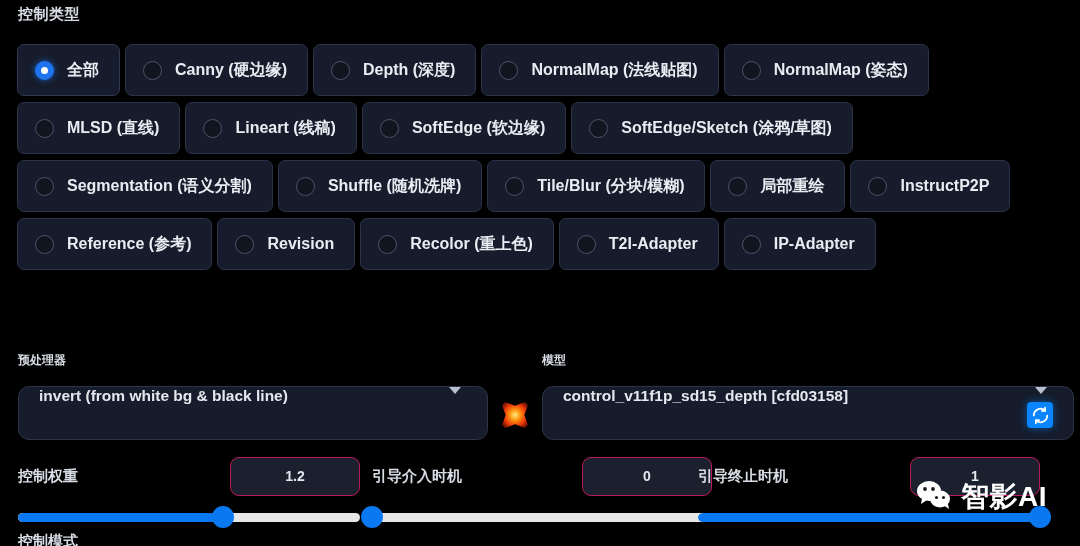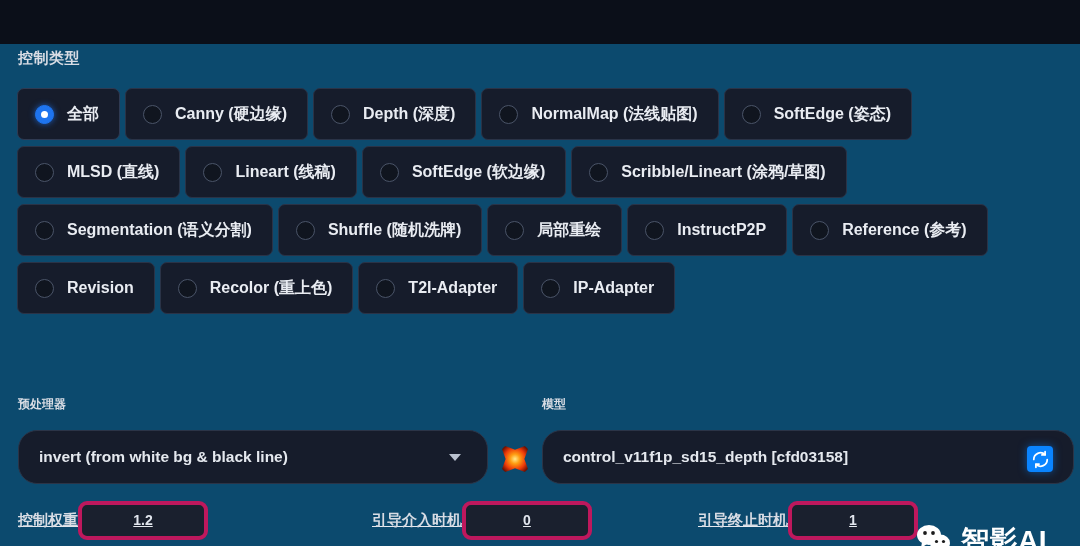--- a/index.html
+++ b/index.html
@@ -12,23 +12,22 @@
     height: 546px;
     overflow: hidden;
     font-family: "Liberation Sans", "DejaVu Sans", sans-serif;
     color: #e7eaf0;
     position: relative;
   }
 
   .panel {
     position: absolute;
     inset: 0;
-    background: #0c4a6e;
+    background: #000000;
     padding: 0;
-    margin-top: 44px;
   }
 
   
   .section-label {
     font-size: 15px;
     font-weight: 700;
     color: #d8dce4;
     letter-spacing: .5px;
   }
 
@@ -109,23 +108,23 @@
   }
   #preprocessor-label { left: 18px; top: 352px; }
   #model-label { left: 542px; top: 352px; }
 
   .dropdown {
     position: absolute;
     box-sizing: border-box;
     height: 54px;
     background: #161c2b;
     border: 1px solid #2b3447;
-    border-radius: 19px;
-    display: flex;
-    align-items: center;
+    border-radius: 11px;
+    display: flex;
+    align-items: flex-start;
     padding: 0 14px 0 20px;
     cursor: pointer;
   }
   #preprocessor-dropdown { left: 18px; top: 386px; width: 470px; }
   #model-dropdown { left: 542px; top: 386px; width: 532px; }
 
   .dropdown .value {
     flex: 1;
     font-size: 15.5px;
     font-weight: 700;
@@ -173,35 +172,34 @@
   
   .slider-block { position: absolute; }
   #weight-block  { left: 18px;  top: 458px; width: 342px; }
   #start-block   { left: 372px; top: 458px; width: 340px; }
   #end-block     { left: 698px; top: 458px; width: 342px; }
 
   .slider-head {
     height: 36px;
     display: flex;
     align-items: center;
-    justify-content: flex-start;
-    text-decoration: underline;
+    justify-content: space-between;
   }
   .slider-name {
     font-size: 15px;
     font-weight: 700;
     color: #d8dce4;
     white-space: nowrap;
   }
   .num-box {
     box-sizing: border-box;
     width: 130px;
     height: 39px;
     background: #1a202e;
-    border: 4px solid #be185d;
+    border: 1px solid #be185d;
     border-radius: 9px;
     display: flex;
     align-items: center;
     justify-content: center;
     font-size: 14px;
     font-weight: 700;
     color: #e2e6ee;
     cursor: text;
   }
 
@@ -281,45 +279,49 @@
       <div class="radio-card">
         <span class="radio-dot"></span>
         <span class="radio-label">Depth (深度)</span>
       </div>
       <div class="radio-card">
         <span class="radio-dot"></span>
         <span class="radio-label">NormalMap (法线贴图)</span>
       </div>
       <div class="radio-card">
         <span class="radio-dot"></span>
-        <span class="radio-label">SoftEdge (姿态)</span>
+        <span class="radio-label">NormalMap (姿态)</span>
       </div>
       <div class="radio-card">
         <span class="radio-dot"></span>
         <span class="radio-label">MLSD (直线)</span>
       </div>
       <div class="radio-card">
         <span class="radio-dot"></span>
         <span class="radio-label">Lineart (线稿)</span>
       </div>
       <div class="radio-card">
         <span class="radio-dot"></span>
         <span class="radio-label">SoftEdge (软边缘)</span>
       </div>
       <div class="radio-card">
         <span class="radio-dot"></span>
-        <span class="radio-label">Scribble/Lineart (涂鸦/草图)</span>
+        <span class="radio-label">SoftEdge/Sketch (涂鸦/草图)</span>
       </div>
       <div class="radio-card">
         <span class="radio-dot"></span>
         <span class="radio-label">Segmentation (语义分割)</span>
       </div>
       <div class="radio-card">
         <span class="radio-dot"></span>
         <span class="radio-label">Shuffle (随机洗牌)</span>
+      </div>
+      <div class="radio-card">
+        <span class="radio-dot"></span>
+        <span class="radio-label">Tile/Blur (分块/模糊)</span>
       </div>
       <div class="radio-card">
         <span class="radio-dot"></span>
         <span class="radio-label">局部重绘</span>
       </div>
       <div class="radio-card">
         <span class="radio-dot"></span>
         <span class="radio-label">InstructP2P</span>
       </div>
       <div class="radio-card">

